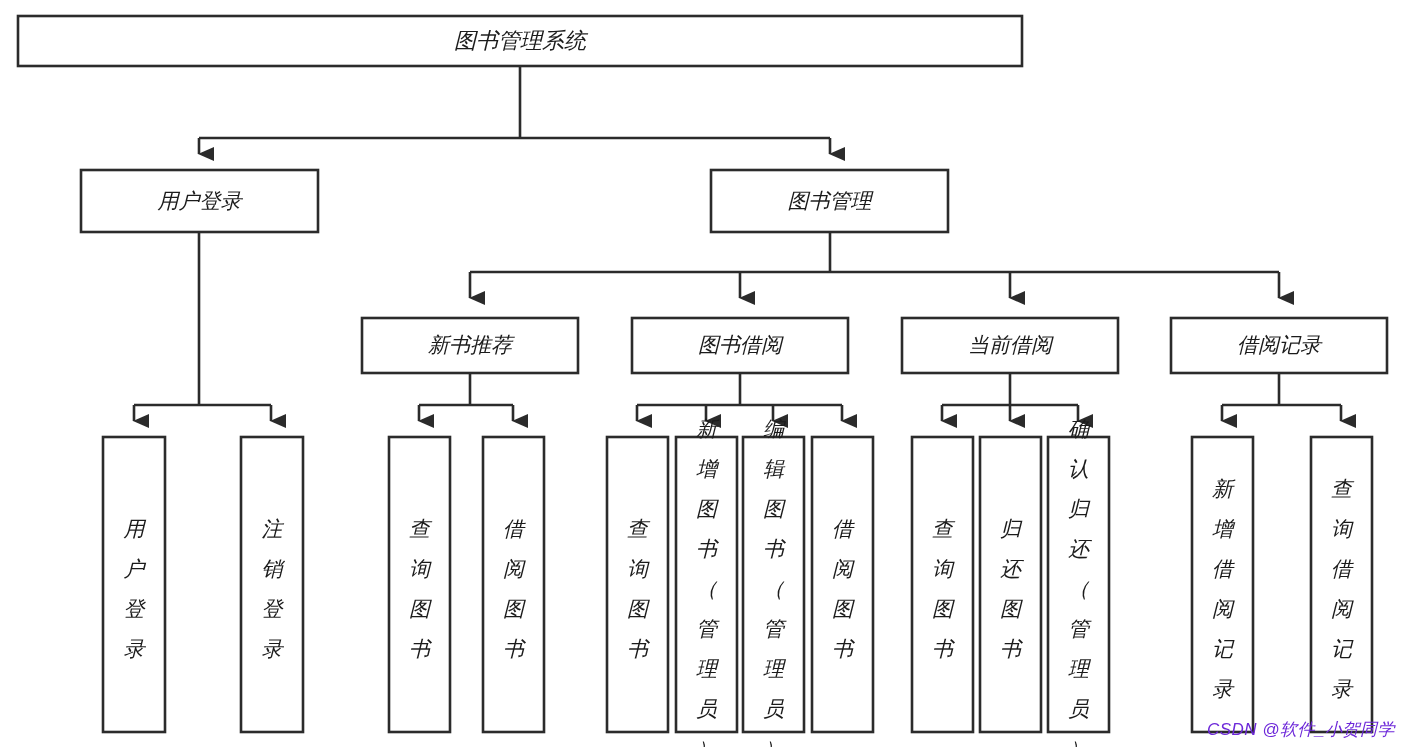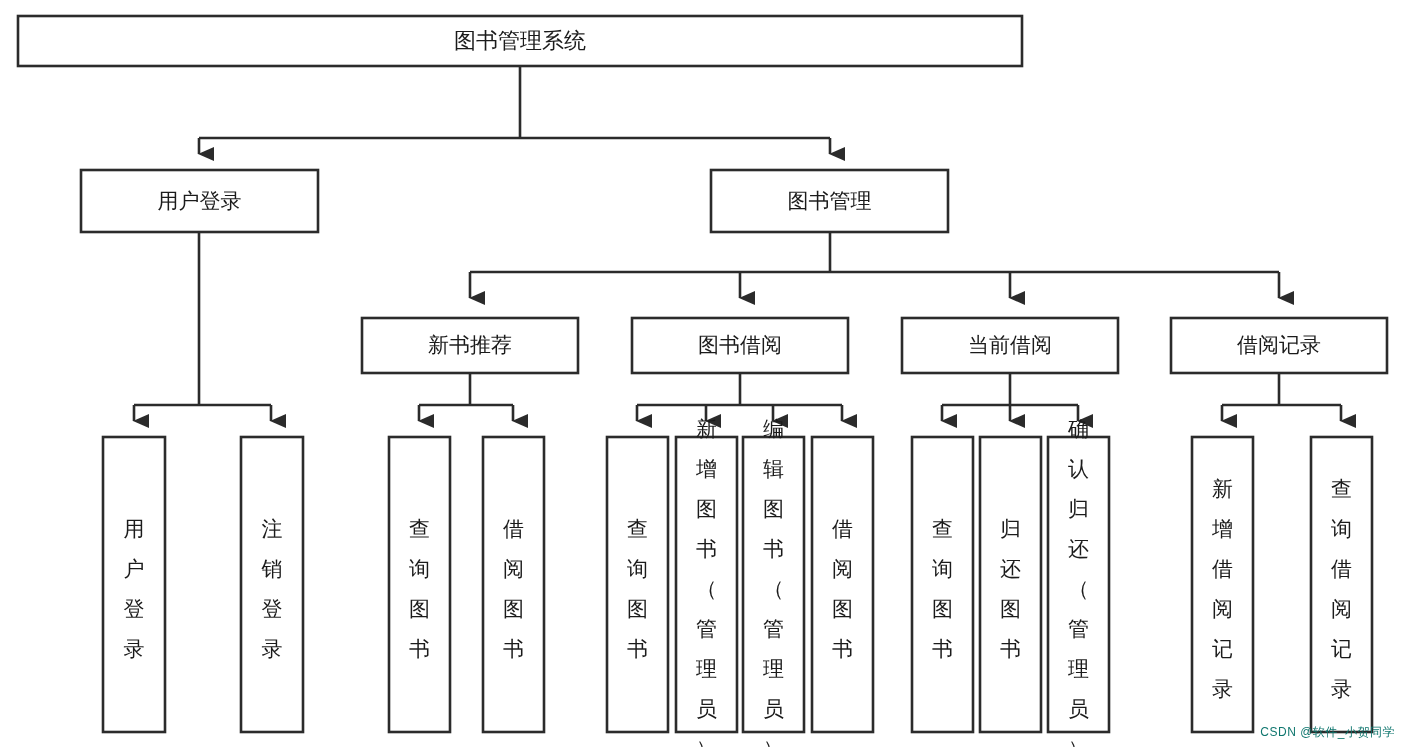--- a/index.html
+++ b/index.html
@@ -13,20 +13,21 @@
     font-family: "Liberation Sans", sans-serif;
     overflow: hidden;
     position: relative;
   }
   #diagram-root {
     position: absolute;
     left: 0;
     top: 0;
     width: 1405px;
     height: 747px;
+    font-style: italic;
   }
   svg.chart-svg {
     display: block;
     width: 1405px;
     height: 747px;
   }
   .node-box {
     fill: #ffffff;
     stroke: #2b2b2b;
     stroke-width: 2.6;
@@ -54,22 +55,22 @@
   }
   .arrow-head {
     fill: #2b2b2b;
     stroke: none;
   }
   .watermark {
     position: absolute;
     right: 10px;
     bottom: 6px;
     font-family: "Liberation Sans", sans-serif;
-    font-size: 12px;
-    color: #0f766e;
+    font-size: 17px;
+    color: #6d28d9;
     letter-spacing: 0.5px;
     white-space: nowrap;
     user-select: none;
   }
 </style>
 </head>
 <body>
 
 <div id="diagram-root">
   <svg class="chart-svg" viewBox="0 0 1405 747" xmlns="http://www.w3.org/2000/svg">

